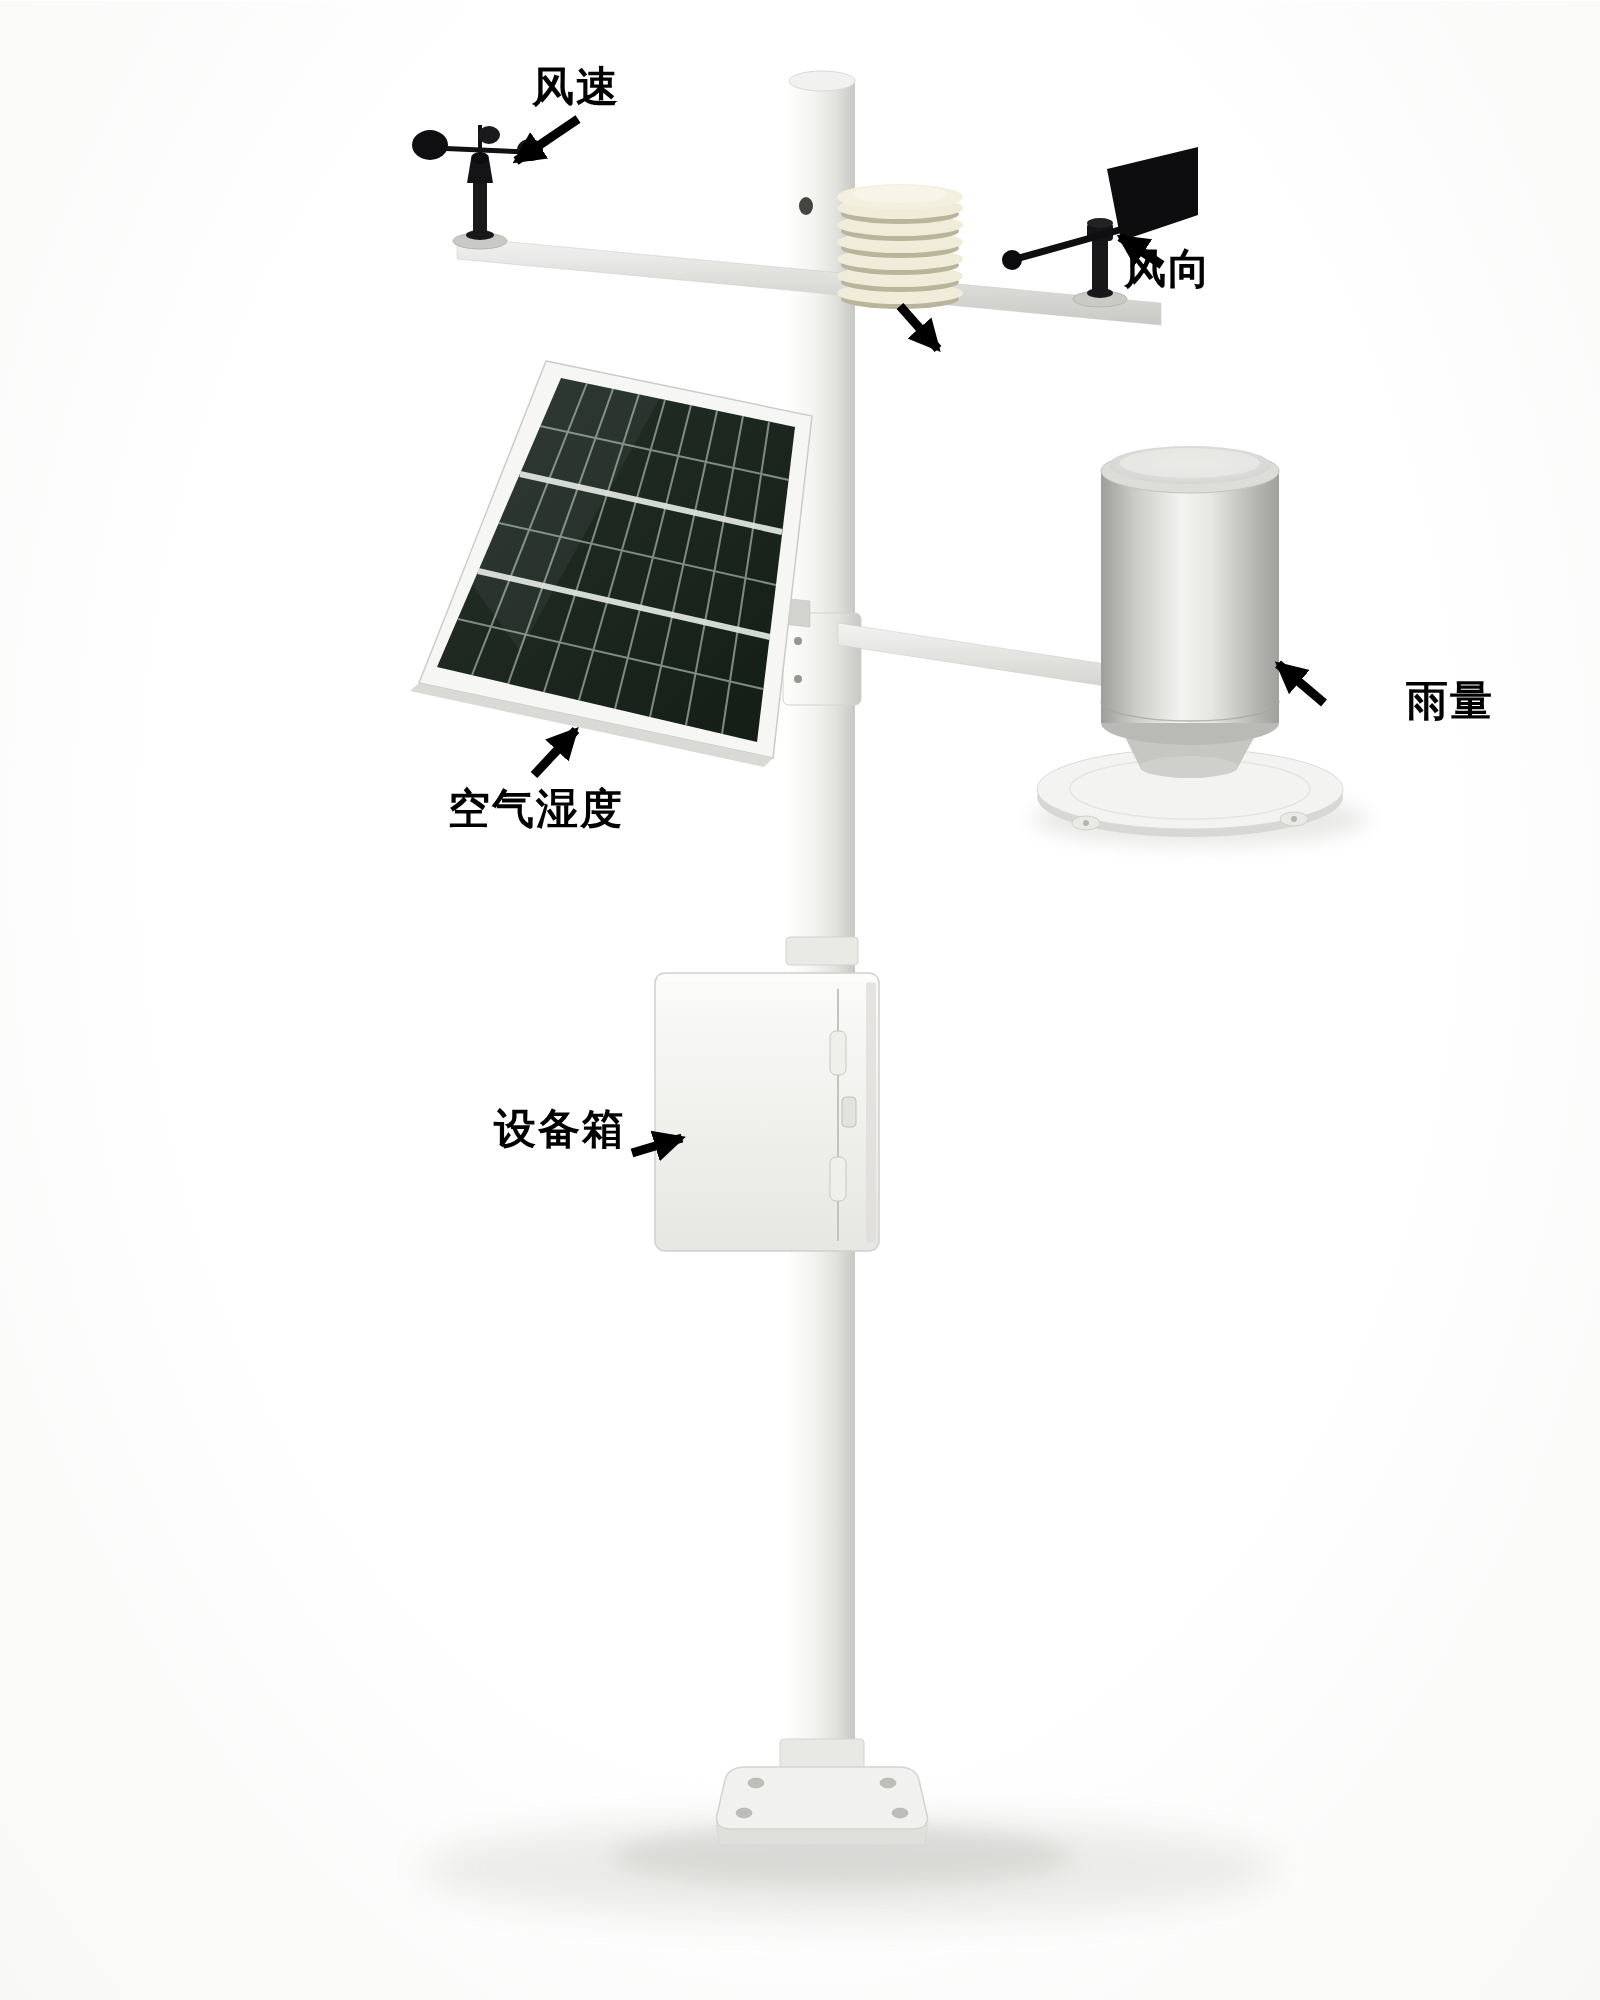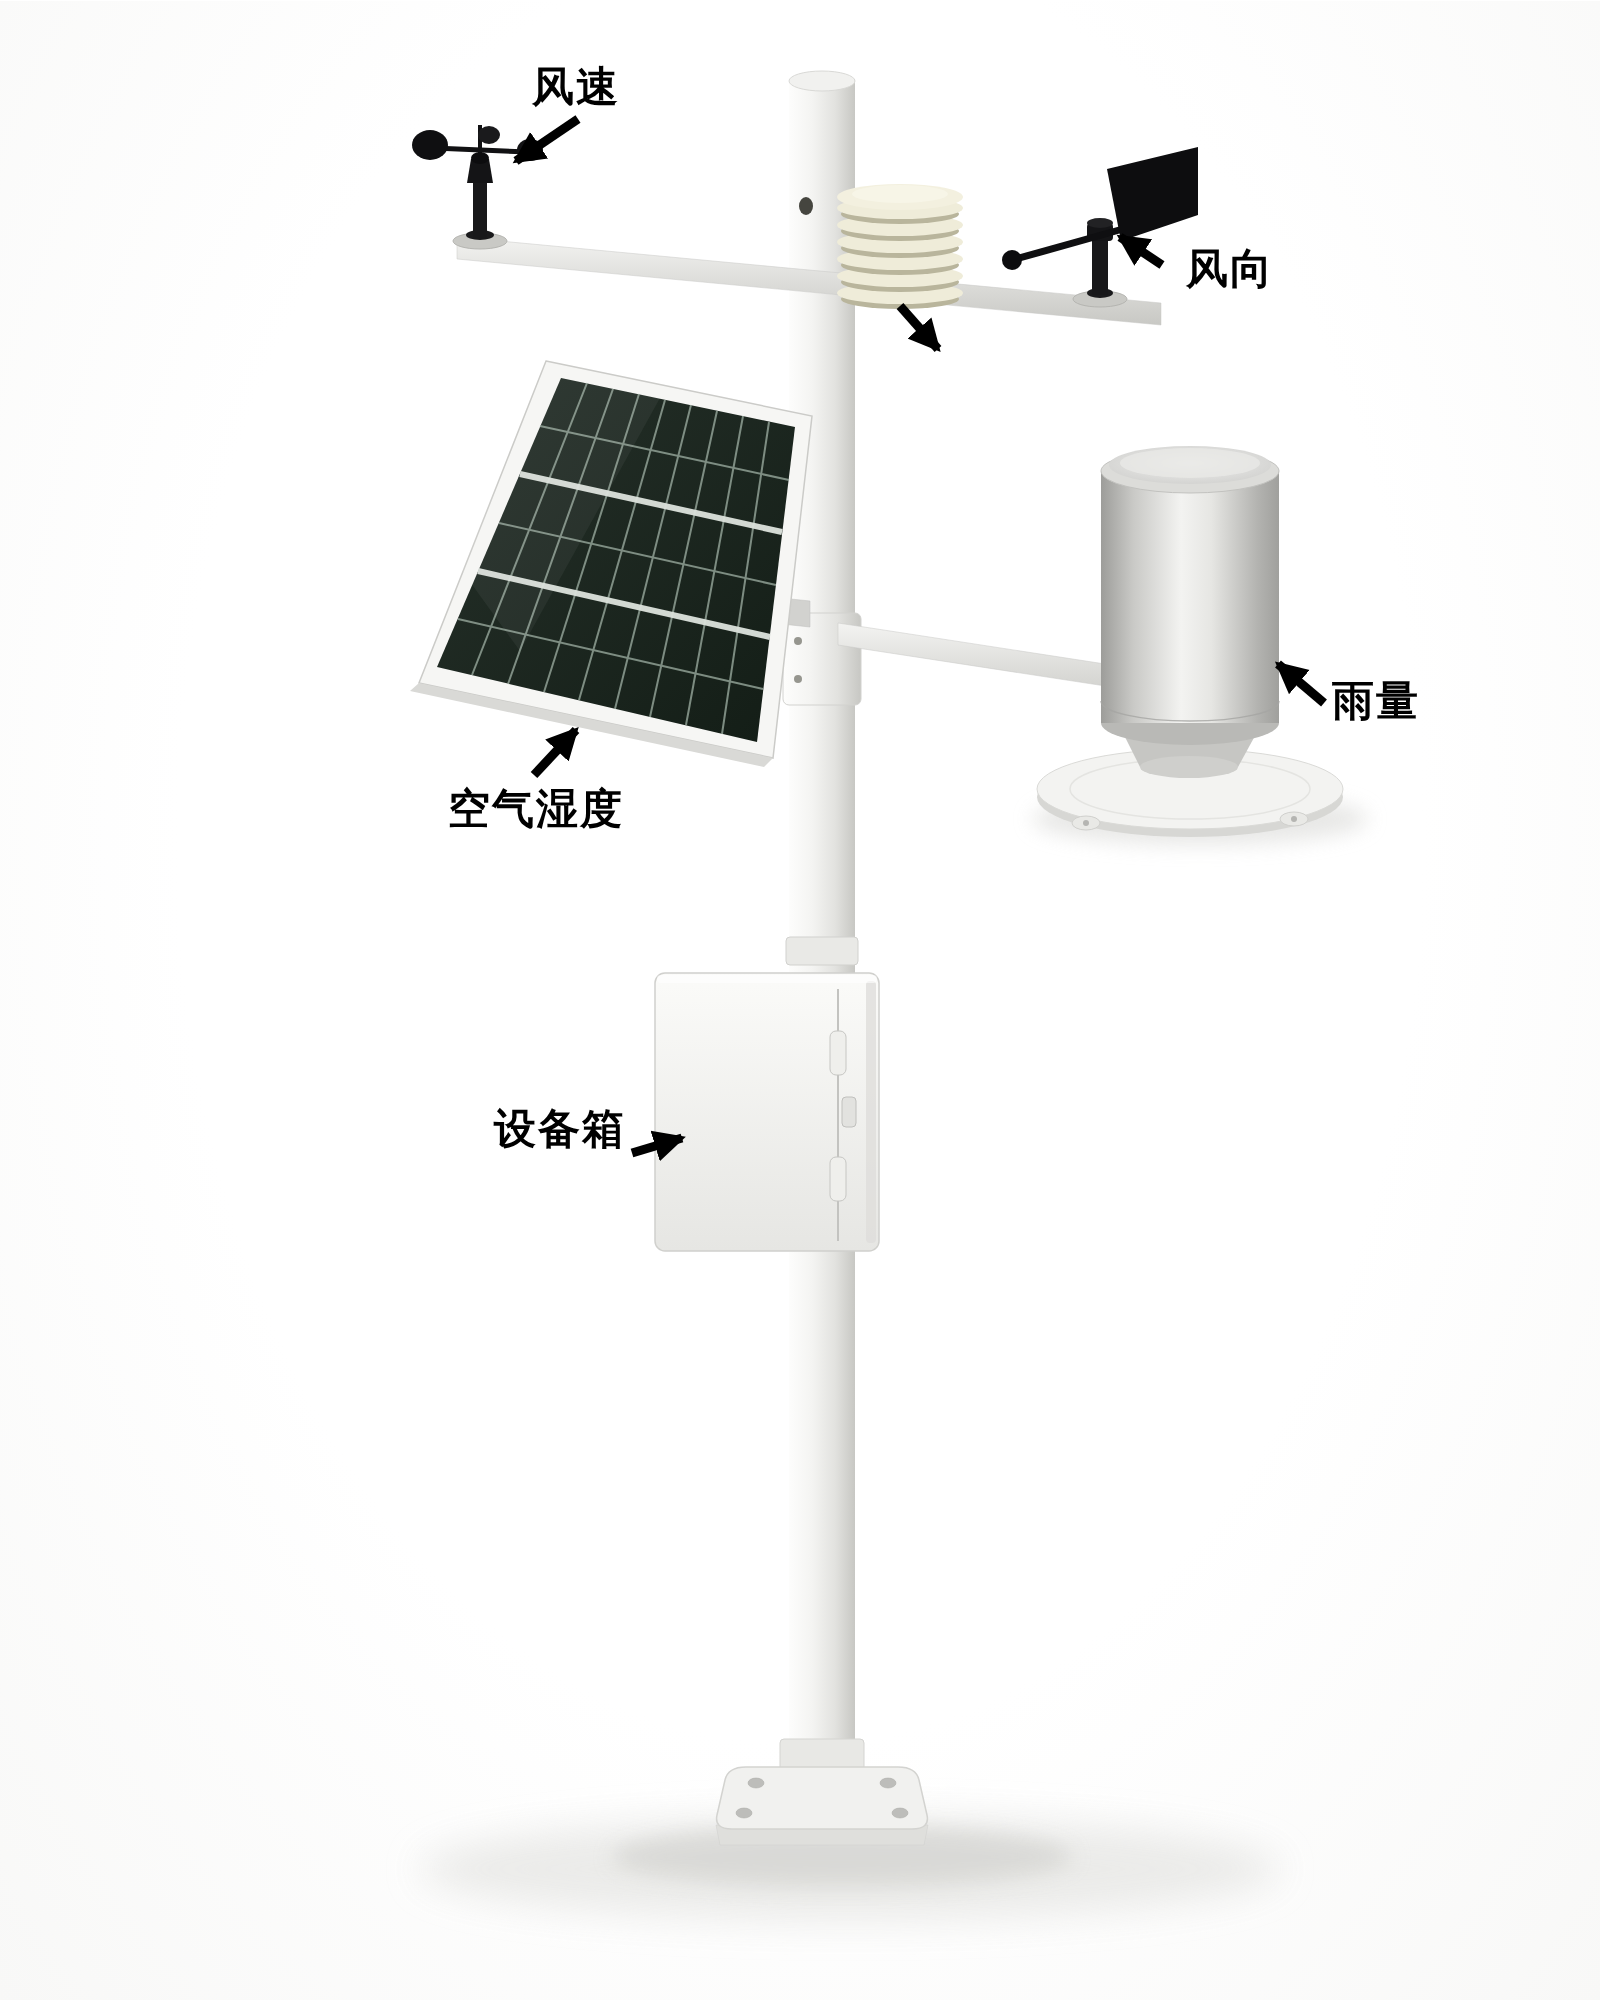--- a/index.html
+++ b/index.html
@@ -204,22 +204,22 @@
     <line x1="1162" y1="264" x2="1120" y2="236" marker-end="url(#ah)"></line>
     <line x1="900" y1="305" x2="938" y2="348" marker-end="url(#ah)"></line>
     <line x1="1324" y1="702" x2="1278" y2="663" marker-end="url(#ah)"></line>
     <line x1="534" y1="774" x2="576" y2="729" marker-end="url(#ah)"></line>
     <line x1="632" y1="1152" x2="682" y2="1137" marker-end="url(#ah)"></line>
   </g>
 </svg>
 
 <div class="lbl" style="left:532px;top:58px">风速</div>
 
-<div class="lbl" style="left:1186px;top:240px">风向</div>
-
-
-<div class="lbl" style="left:1332px;top:672px">雨量</div>
+<div class="lbl" style="left:1124px;top:240px">风向</div>
+
+
+<div class="lbl" style="left:1406px;top:672px">雨量</div>
 
 <div class="lbl" style="left:448px;top:780px">空气湿度</div>
 
 <div class="lbl" style="left:494px;top:1100px">设备箱</div>
 
 </div>
 
 </body></html>

